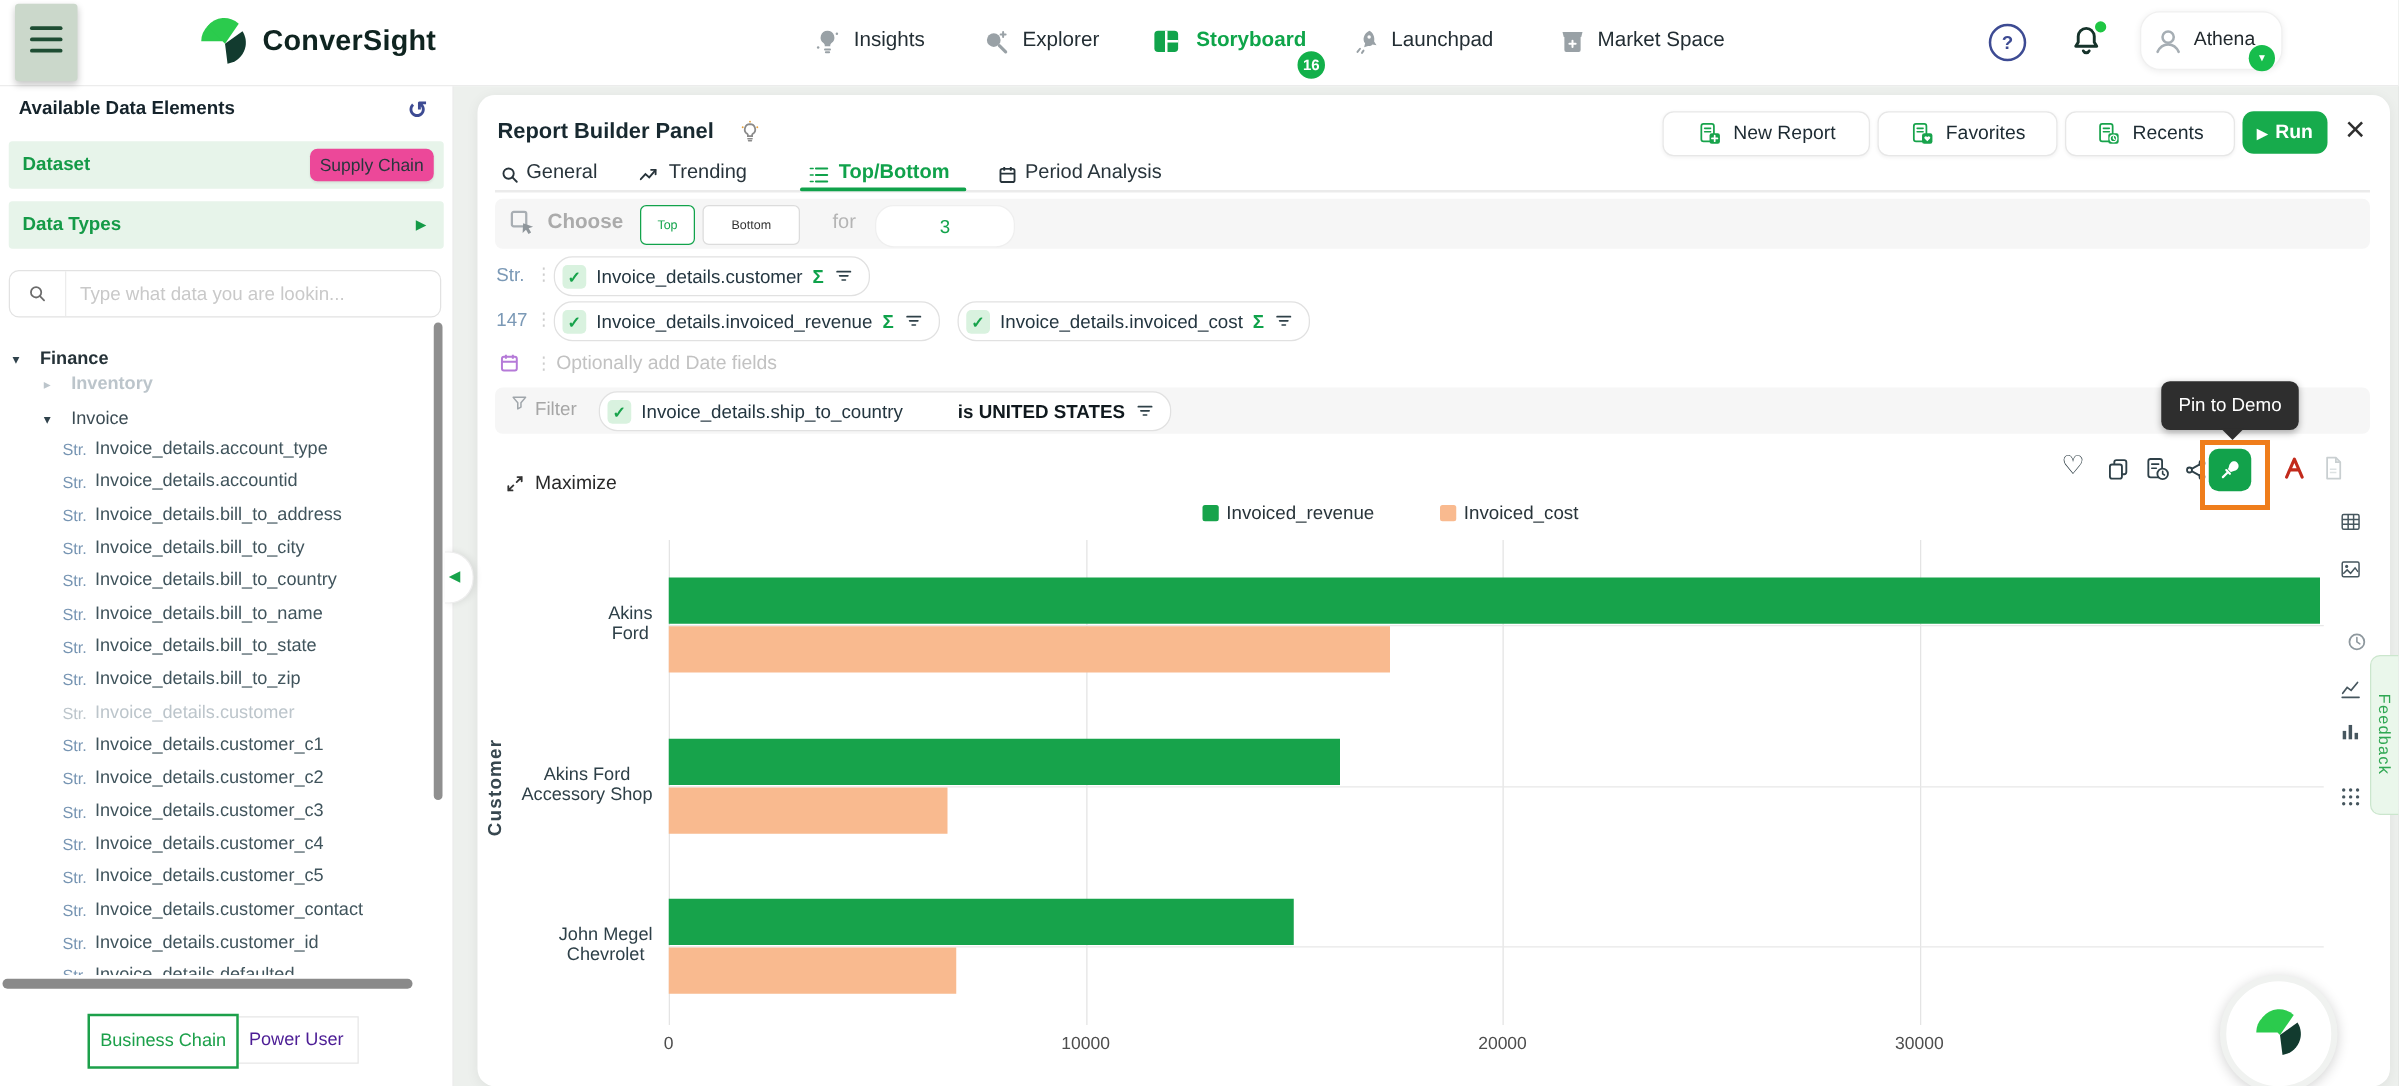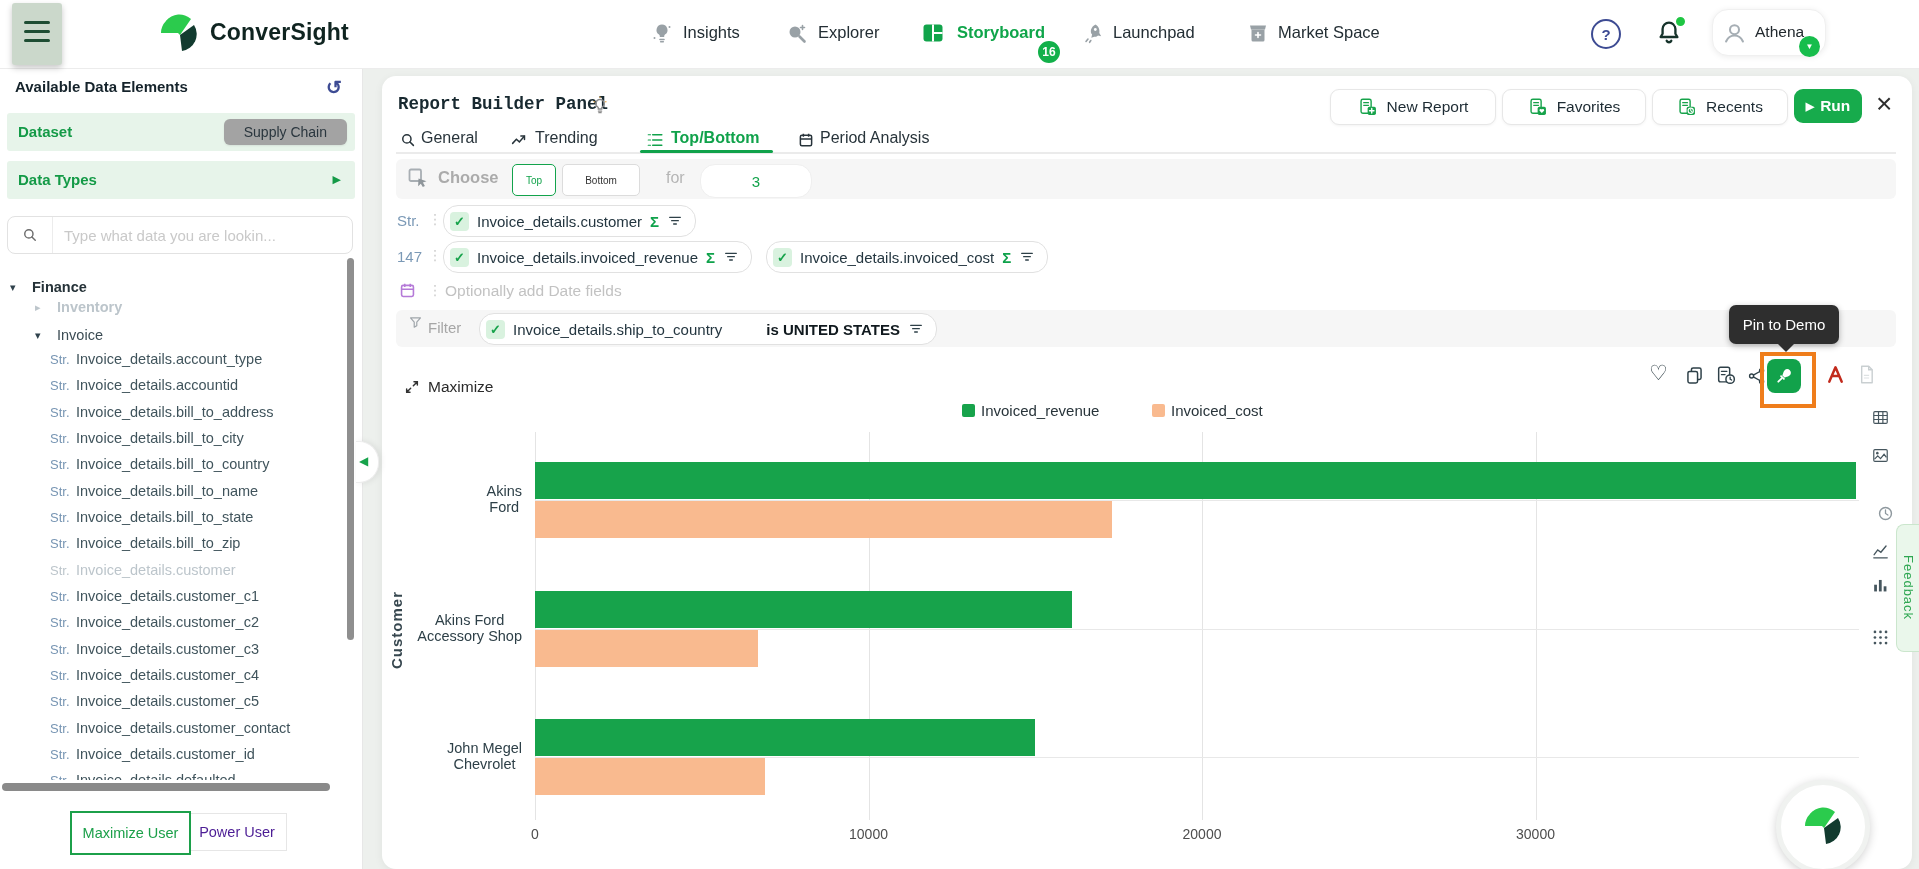--- a/index.html
+++ b/index.html
@@ -23,21 +23,21 @@
              background:#fff;box-shadow:0 1px 6px rgba(0,0,0,.08);cursor:pointer;}
   .user-name{position:absolute;left:42px;top:13px;font-size:15.5px;color:#22292e;}
   .user-caret{position:absolute;left:86px;top:26px;width:21px;height:21px;border-radius:50%;background:#17BD4C;
               color:#fff;font-size:8px;display:flex;align-items:center;justify-content:center;}
   
   .sidebar{position:absolute;left:0;top:68px;width:362px;height:801px;background:#fff;border-right:1px solid #e7e7e7;z-index:10;}
   .sb-title{position:absolute;left:15px;top:10px;font-size:15px;font-weight:700;color:#15232B;}
   .sb-refresh{position:absolute;left:326px;top:8px;font-size:19px;color:#3D4B93;font-weight:700;cursor:pointer;}
   .sb-row{position:absolute;left:7px;width:348px;height:38px;background:#E7F4EA;border-radius:3px;cursor:pointer;}
   .sb-row-label{position:absolute;left:11px;top:10px;font-size:15px;font-weight:700;color:#149A47;}
-  .sb-pill{position:absolute;right:8px;top:6px;background:#a3a3a3;border-radius:6px;padding:5px 20px;font-size:14px;color:#2A363E;
+  .sb-pill{position:absolute;right:8px;top:6px;background:#ec4899;border-radius:6px;padding:5px 8px;font-size:14px;color:#2A363E;
            box-shadow:0 1px 2px rgba(0,0,0,.08);}
   .sb-caret{position:absolute;right:14px;top:12px;color:#149A47;font-size:12px;}
   .sb-search{position:absolute;left:7px;top:148px;width:344px;height:36px;border:1px solid #E2E2E2;border-radius:8px;background:#fff;}
   .sb-search-iconbox{position:absolute;left:0;top:0;width:44px;height:36px;border-right:1px solid #ECECEC;display:flex;align-items:center;justify-content:center;}
   .sb-search input{position:absolute;left:54px;top:4px;width:280px;height:26px;border:0;outline:none;font-size:15px;color:#444;
                    font-family:"Liberation Sans",sans-serif;}
   .sb-search input::placeholder{color:#C9C9C9;}
   .tree-row{position:absolute;height:20px;font-size:14.5px;color:#31434C;cursor:pointer;white-space:nowrap;}
   .tree-caret{position:absolute;font-size:11px;color:#30424C;top:3px;}
   .tree-parent-label{position:absolute;top:1px;font-weight:600;color:#253238;}
@@ -52,21 +52,21 @@
   .vscroll{position:absolute;left:347px;top:190px;width:7px;height:382px;border-radius:4px;background:#8F8F8F;cursor:pointer;}
   .sb-btn{position:absolute;background:#fff;font-size:14.5px;display:flex;align-items:center;justify-content:center;cursor:pointer;}
   .sb-btn.business{left:70px;top:743px;width:117px;height:40px;border:2px solid #1CA04A;color:#1CA04A;z-index:2;}
   .sb-btn.power{left:187px;top:745px;width:98px;height:36px;border:1px solid #E6E6E6;color:#4c1d95;}
   .collapse-tab{position:absolute;left:356px;top:441px;width:22px;height:40px;background:#fff;border:1px solid #ededed;border-left:0;
                 border-radius:0 20px 20px 0;box-shadow:2px 0 6px rgba(0,0,0,.08);z-index:11;cursor:pointer;}
   .collapse-tab span{position:absolute;left:3px;top:12px;color:#17A34B;font-size:12px;}
   
   .panel{position:absolute;left:382px;top:76px;width:1530px;height:793px;background:#fff;border-radius:14px;
          box-shadow:0 2px 10px rgba(0,0,0,.06);z-index:1;}
-  .panel-title{position:absolute;left:398px;top:94px;font-size:17.5px;font-weight:700;color:#182930;z-index:2;font-family:Liberation Mono, monospace;}
+  .panel-title{position:absolute;left:398px;top:94px;font-size:17.5px;font-weight:700;color:#182930;z-index:2;}
   .action-btn{position:absolute;top:89px;height:34px;border:1px solid #E7E7E7;border-radius:9px;background:#fff;
               box-shadow:0 1px 3px rgba(0,0,0,.05);display:flex;align-items:center;justify-content:center;gap:8px;
               font-size:15.5px;color:#1D2B33;cursor:pointer;z-index:2;}
   .run-btn{position:absolute;left:1794px;top:89px;width:68px;height:34px;background:#17AB4C;border-radius:9px;color:#fff;
            font-weight:700;font-size:15.5px;display:flex;align-items:center;justify-content:center;gap:6px;cursor:pointer;z-index:2;}
   .close-x{position:absolute;left:1876px;top:88px;font-size:28px;color:#2f2f2f;cursor:pointer;z-index:2;font-weight:400;}
   .tab-label{position:absolute;top:129px;font-size:16px;color:#28343B;cursor:pointer;z-index:2;white-space:nowrap;}
   .tab-label.active{color:#10A24B;font-weight:700;}
   .tabs-underline{position:absolute;left:396px;top:152px;width:1500px;height:2px;background:#EBEBEB;z-index:2;}
   .tabs-underline-active{position:absolute;left:640px;top:150px;width:133px;height:3px;background:#10A24B;border-radius:2px;z-index:3;}
@@ -300,21 +300,21 @@
           <div class="field-row" style="top: 0px;">
             <div class="field-type">Str.</div>
             <div class="field-label">Invoice_details.defaulted</div>
           </div>
         </div>
       </div>
 
     <div class="hscroll"></div>
     <div class="vscroll"></div>
 
-    <div class="sb-btn business">Maximize User</div>
+    <div class="sb-btn business">Business Chain</div>
     <div class="sb-btn power">Power User</div>
   </aside>
 
   <div class="collapse-tab">
     <span>◀</span>
   </div>
 
   <main class="panel"></main>
 
   <div class="panel-title">Report Builder Panel</div>

